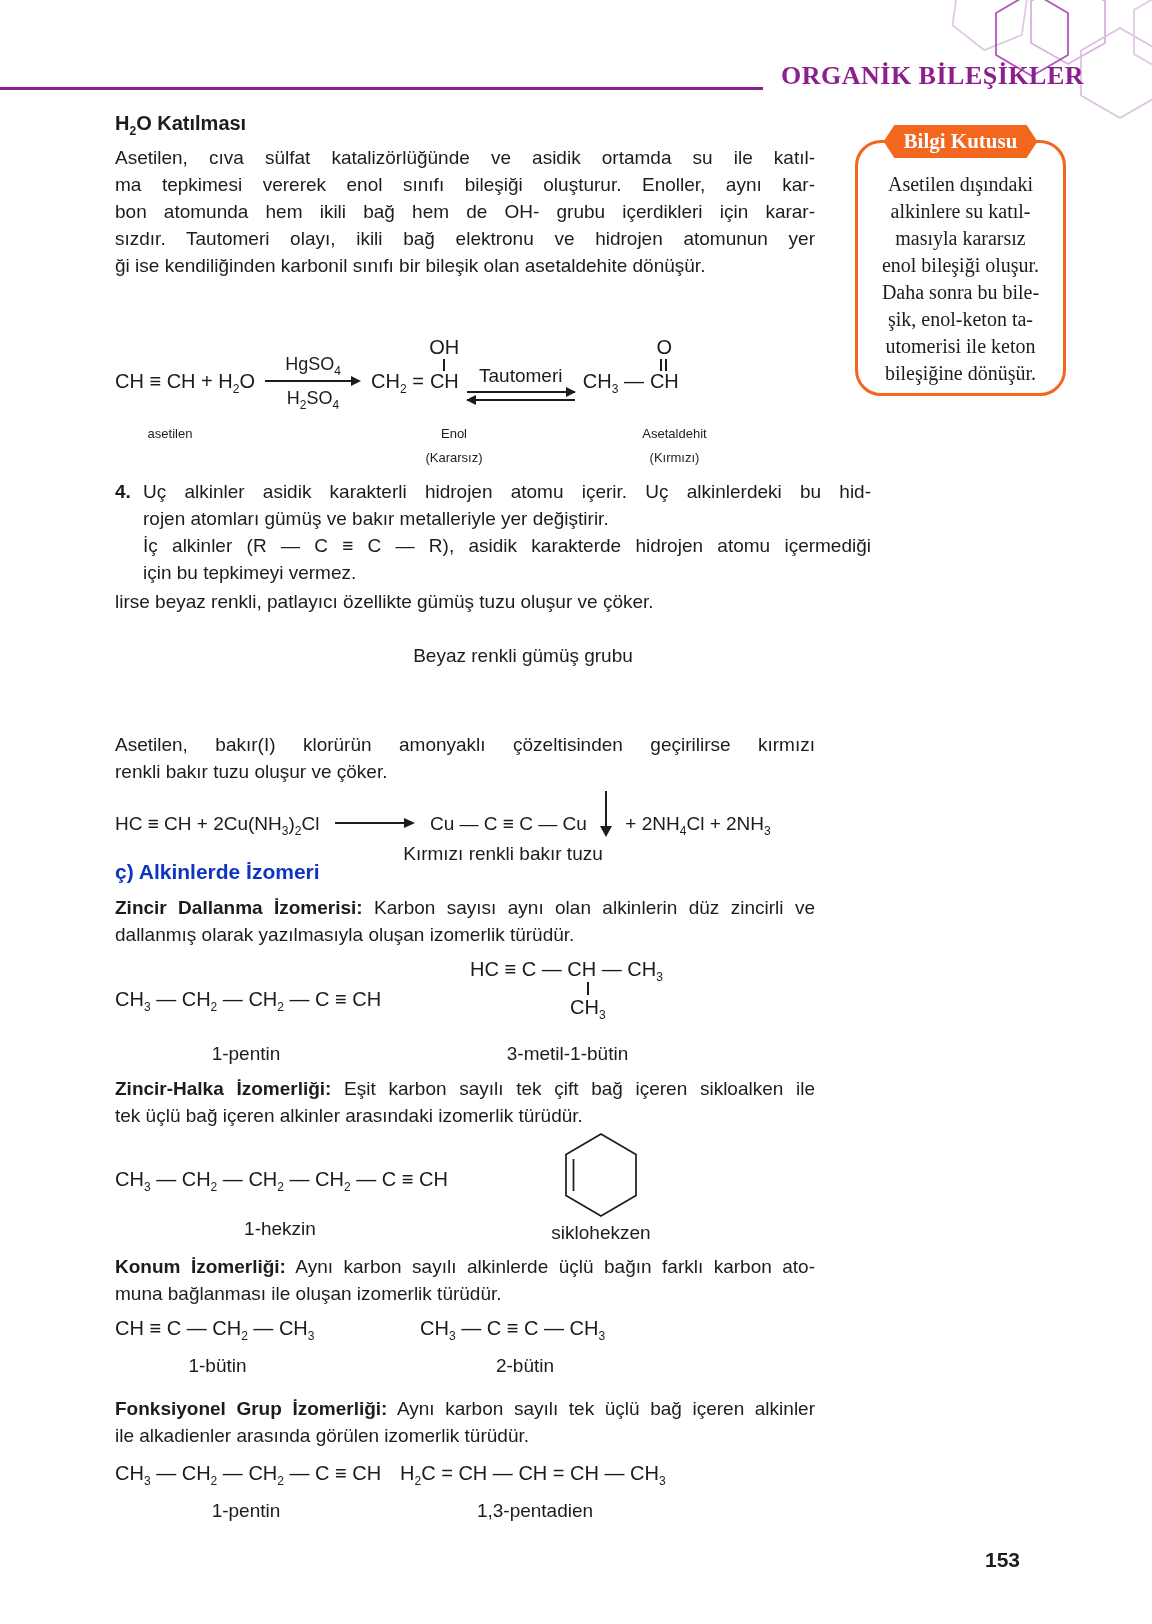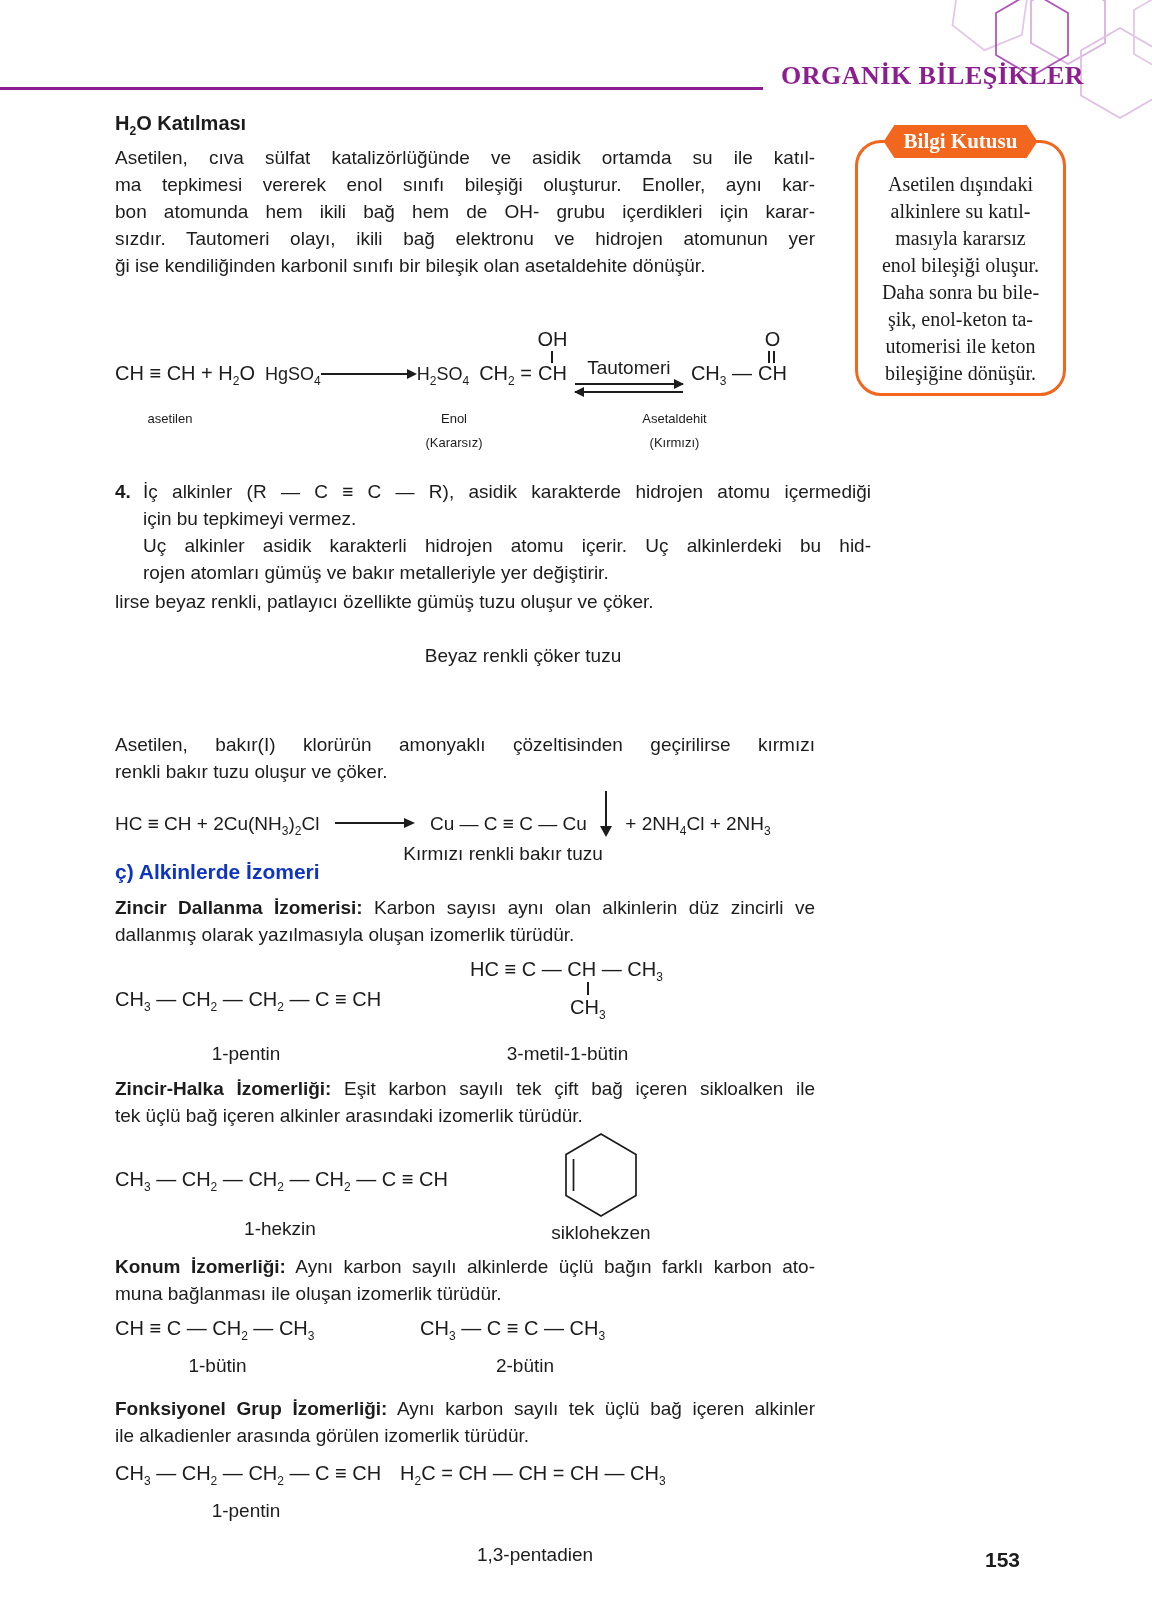--- a/index.html
+++ b/index.html
@@ -41,21 +41,21 @@
   .rarrow::after{content:"";position:absolute;right:0;top:1px;border-left:11px solid var(--ink);
     border-top:5px solid transparent;border-bottom:5px solid transparent;}
   .dnarrow{display:inline-block;position:relative;width:14px;height:46px;vertical-align:-7px;margin:0 7px;}
   .dnarrow .sh{position:absolute;left:50%;top:0;bottom:9px;width:2px;margin-left:-1px;background:var(--ink);}
   .dnarrow .hd{position:absolute;left:50%;bottom:0;transform:translateX(-50%);
     border-top:11px solid var(--ink);border-left:6px solid transparent;border-right:6px solid transparent;}
   .vbond{width:2px;height:13px;background:var(--ink);margin:1px 0;}
 
   
   .schrow{display:flex;align-items:center;padding-top:34px;}
-  .catblock{display:inline-flex;flex-direction:row;align-items:center;margin:0 10px;font-size:18px;line-height:20px;}
+  .catblock{display:inline-flex;flex-direction:column;align-items:center;margin:0 10px;font-size:18px;line-height:20px;}
   .harrow{position:relative;width:96px;height:10px;margin:2px 0;}
   .harrow::before{content:"";position:absolute;left:0;right:9px;top:4px;height:2px;background:var(--ink);}
   .harrow::after{content:"";position:absolute;right:0;top:0;border-left:10px solid var(--ink);
     border-top:5px solid transparent;border-bottom:5px solid transparent;}
   .eqblock{display:inline-flex;flex-direction:column;align-items:center;margin:0 8px;transform:translateY(3px);}
   .eqlabel{font-size:19px;margin-bottom:1px;}
   .ar{position:relative;width:108px;height:2px;background:var(--ink);margin:3px 0;}
   .ar-r::after{content:"";position:absolute;right:-1px;top:-4px;border-left:10px solid var(--ink);
     border-top:5px solid transparent;border-bottom:5px solid transparent;}
   .ar-l::after{content:"";position:absolute;left:-1px;top:-4px;border-right:10px solid var(--ink);
@@ -159,34 +159,34 @@
       <div class="sl" style="left:452px;width:215px;">
         <div>Asetaldehit</div>
         <div>(Kırmızı)</div>
       </div>
     </div>
   </div>
 
   <div class="sec item4wrap" style="top:478px;width:728px;">
     <span class="item4num">4.</span>
     <div>
+        <div class="tline tj">Uç alkinler asidik karakterli hidrojen atomu içerir. Uç alkinlerdeki bu hid-</div>
+        <div class="tline">rojen atomları gümüş ve bakır metalleriyle yer değiştirir.</div>
+      </div>
+    <div>
         <div class="tline tj">İç alkinler (R — C ≡ C — R), asidik karakterde hidrojen atomu içermediği</div>
         <div class="tline">için bu tepkimeyi vermez.</div>
       </div>
-    <div>
-        <div class="tline tj">Uç alkinler asidik karakterli hidrojen atomu içerir. Uç alkinlerdeki bu hid-</div>
-        <div class="tline">rojen atomları gümüş ve bakır metalleriyle yer değiştirir.</div>
-      </div>
   </div>
 
   <div class="sec" style="top:588px;">
       <div class="tline">lirse beyaz renkli, patlayıcı özellikte gümüş tuzu oluşur ve çöker.</div>
     </div>
   <div class="sec" style="top:639px;width:740px;">
-    <div class="eqcaption" style="margin-left:288px;width:240px;">Beyaz renkli çöker tuzu</div>
+    <div class="eqcaption" style="margin-left:288px;width:240px;">Beyaz renkli gümüş grubu</div>
   </div>
 
   <div class="sec" style="top:731px;">
       <div class="tline tj">Asetilen, bakır(I) klorürün amonyaklı çözeltisinden geçirilirse kırmızı</div>
       <div class="tline">renkli bakır tuzu oluşur ve çöker.</div>
     </div>
   <div class="sec" style="top:765px;width:740px;">
     <div class="eqline">HC ≡ CH + 2Cu(NH<sub>3</sub>)<sub>2</sub>Cl <span class="rarrow"></span> Cu — C ≡ C — Cu <span class="dnarrow"><span class="sh"></span><span class="hd"></span></span> + 2NH<sub>4</sub>Cl + 2NH<sub>3</sub></div>
     <div class="eqcaption" style="margin-left:268px;width:240px;">Kırmızı renkli bakır tuzu</div>
   </div>
@@ -236,17 +236,17 @@
   </div>
 
   <div class="sec" style="top:1395px;">
       <div class="tline tj"><b>Fonksiyonel Grup İzomerliği:</b> Aynı karbon sayılı tek üçlü bağ içeren alkinler</div>
       <div class="tline">ile alkadienler arasında görülen izomerlik türüdür.</div>
     </div>
   <div class="srow" style="top:1460px;height:60px;">
     <div class="scol f" style="left:0;top:2px;">CH<sub>3</sub> — CH<sub>2</sub> — CH<sub>2</sub> — C ≡ CH</div>
     <div class="slabel" style="left:0;top:40px;width:262px;">1-pentin</div>
     <div class="scol f" style="left:285px;top:2px;">H<sub>2</sub>C = CH — CH = CH — CH<sub>3</sub></div>
-    <div class="slabel" style="left:285px;top:40px;width:270px;margin-top:44px;">1,3-pentadien</div>
+    <div class="slabel" style="left:285px;top:40px;width:270px;">1,3-pentadien</div>
   </div>
 
   <div class="pagenum">153</div>
 </div>
 
 </body></html>

